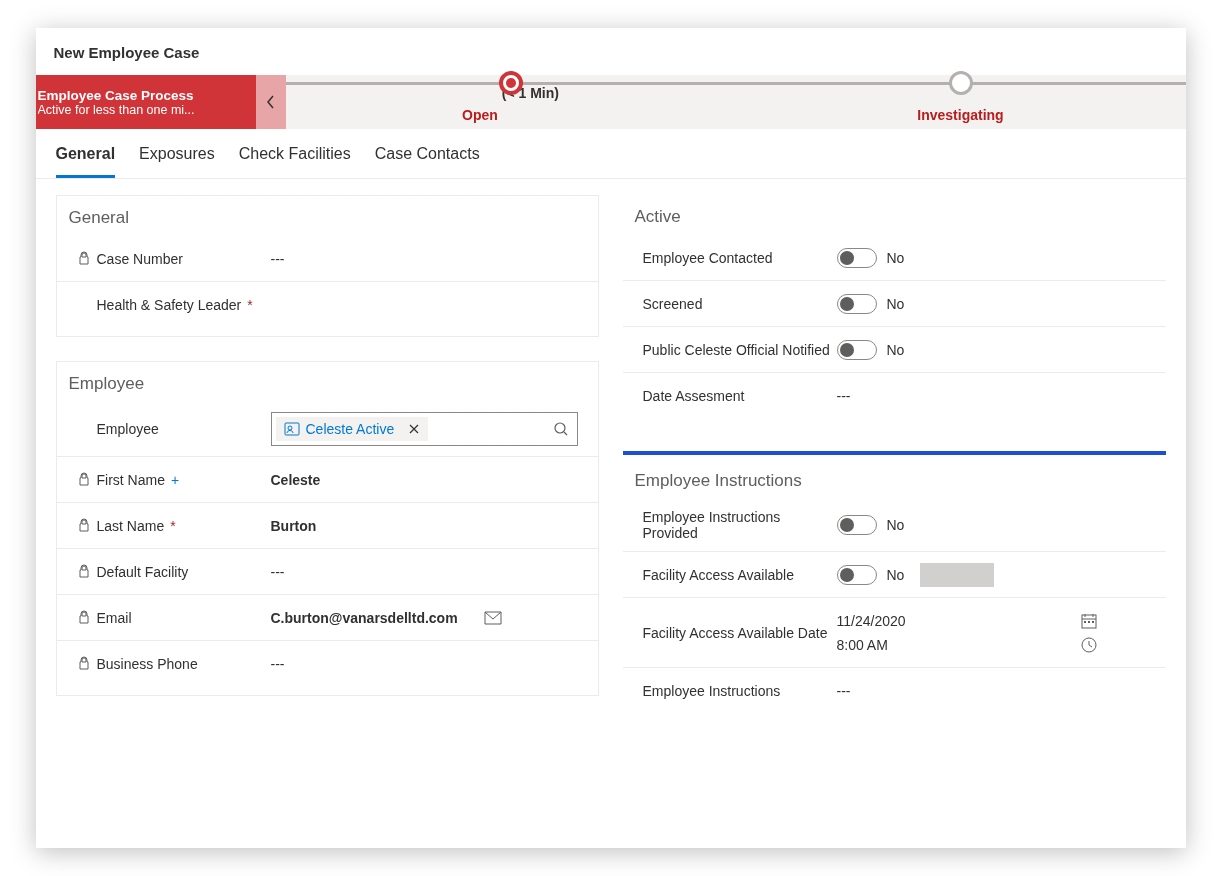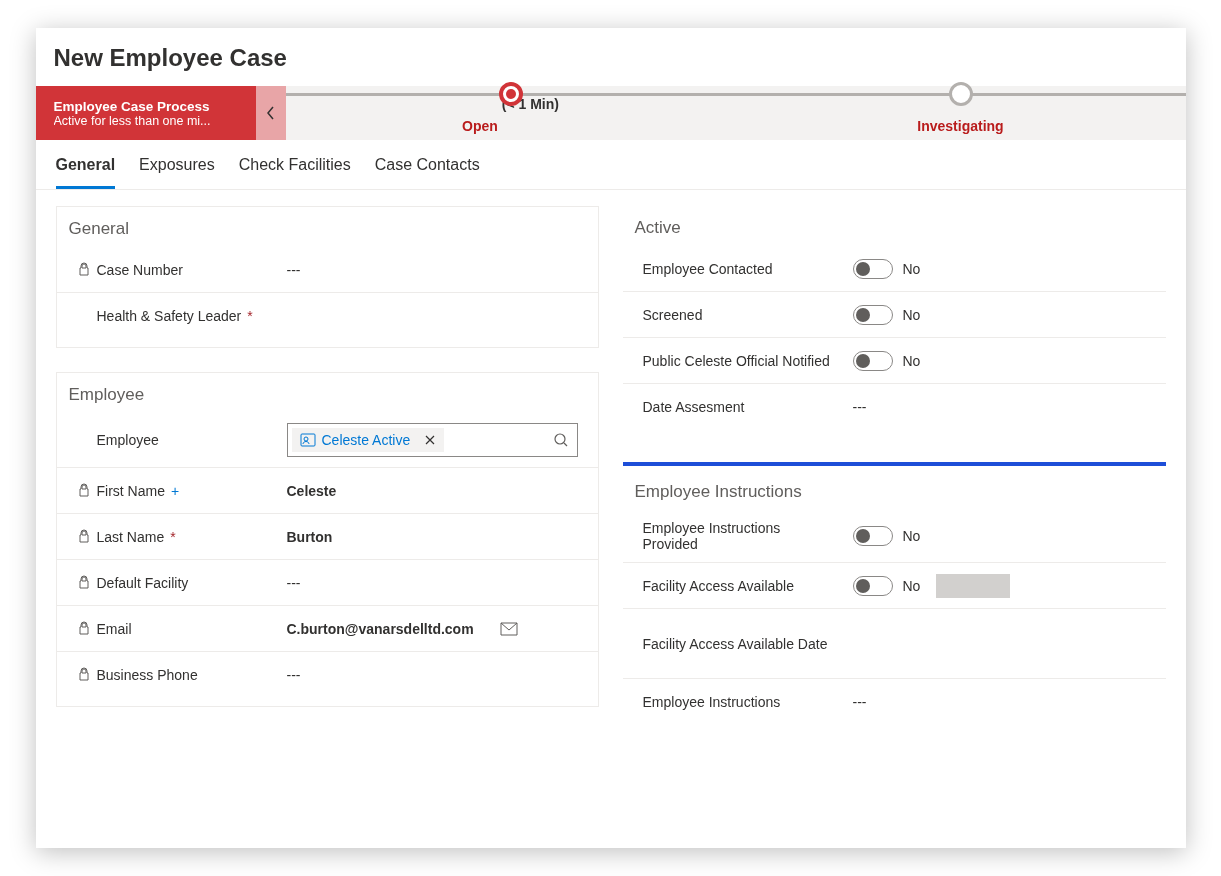--- a/index.html
+++ b/index.html
@@ -12,38 +12,38 @@
   .app {
     width: 1150px;
     height: 820px;
     margin: 28px auto;
     background: #fff;
     box-shadow: 0 4px 24px rgba(0,0,0,0.25);
     position: relative;
     overflow: hidden;
   }
   .page-title {
-    font-size: 24px;
+    font-size: 15px;
     font-weight: 600;
     padding: 16px 18px 14px 18px;
     color: #323130;
   }
 
   
   .process-bar {
     display: flex;
     align-items: stretch;
     height: 54px;
     background: #f3f2f1;
     position: relative;
   }
   .process-badge {
     background: #d13438;
     color: #fff;
-    padding: 8px 18px;
+    padding: 8px 2px;
     width: 220px;
     display: flex;
     flex-direction: column;
     justify-content: center;
   }
   .process-badge .pb-title { font-weight: 600; font-size: 13.5px; }
   .process-badge .pb-sub { font-size: 12.5px; white-space: nowrap; overflow: hidden; text-overflow: ellipsis; }
   .process-chevron {
     width: 30px;
     background: #e8a5a7;
@@ -144,21 +144,21 @@
     font-size: 17px;
     color: #605e5c;
     padding: 0 12px 8px 12px;
   }
   .field-row {
     display: flex;
     align-items: center;
     border-bottom: 1px solid #edebe9;
     padding: 10px 20px;
     min-height: 46px;
-    gap: 20px;
+    gap: 4px;
   }
   .section .field-row:last-child,
   .section-plain .field-row:last-child { border-bottom: none; }
   .field-label {
     width: 190px;
     display: flex;
     align-items: flex-start;
     gap: 6px;
     font-size: 14px;
     color: #323130;
@@ -452,20 +452,45 @@
             <div class="toggle"></div>
             <span class="toggle-text">No</span>
             <div class="grey-block"></div>
           </div>
         </div>
 
         <div class="field-row" style="min-height:70px;">
           <div class="field-label">
               <span>Facility Access Available Date</span>
             </div>
+          <div class="field-value">
+            <div class="date-stack">
+              <div class="date-row">
+                <span>11/24/2020</span>
+                <span class="date-icon">
+                  <svg width="16" height="16" viewBox="0 0 16 16">
+                      <rect x="1" y="2" width="14" height="13" fill="none" stroke="#605e5c"></rect>
+                      <path d="M1 6h14M4 1v3M12 1v3" stroke="#605e5c"></path>
+                      <rect x="3" y="8" width="2" height="2" fill="#605e5c"></rect>
+                      <rect x="7" y="8" width="2" height="2" fill="#605e5c"></rect>
+                      <rect x="11" y="8" width="2" height="2" fill="#605e5c"></rect>
+                    </svg>
+                </span>
+              </div>
+              <div class="date-row">
+                <span>8:00 AM</span>
+                <span class="time-icon">
+                  <svg width="16" height="16" viewBox="0 0 16 16">
+                      <circle cx="8" cy="8" r="7" fill="none" stroke="#605e5c"></circle>
+                      <path d="M8 4v4l3 2" stroke="#605e5c" fill="none"></path>
+                    </svg>
+                </span>
+              </div>
+            </div>
+          </div>
         </div>
 
         <div class="field-row">
           <div class="field-label">
               <span>Employee Instructions</span>
             </div>
           <div class="field-value">---</div>
         </div>
       </div>
 

